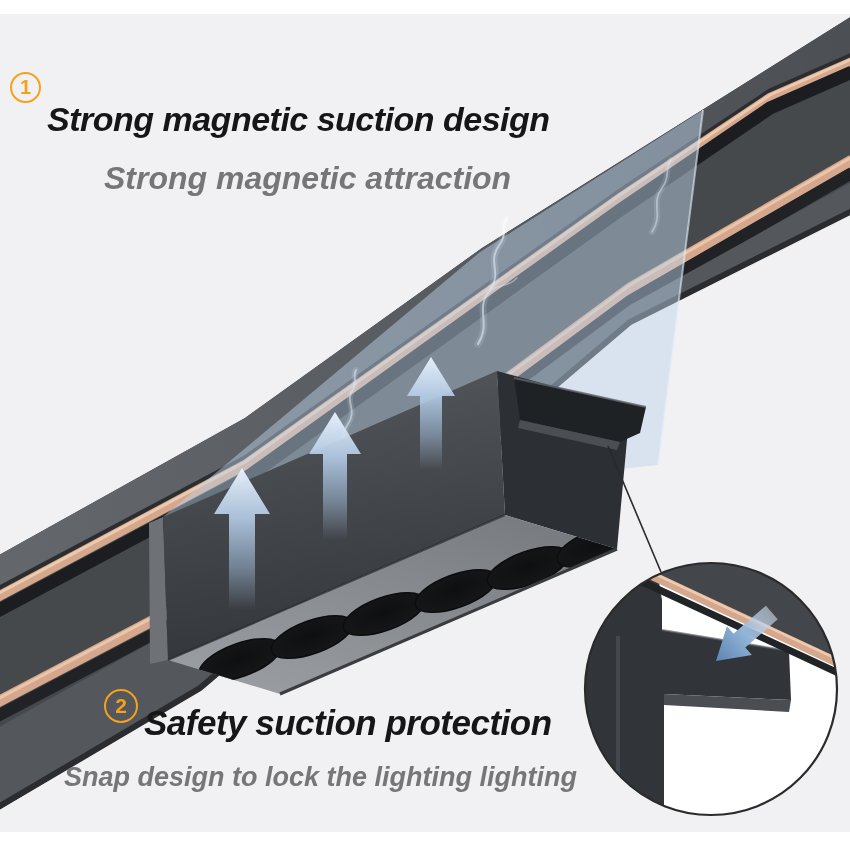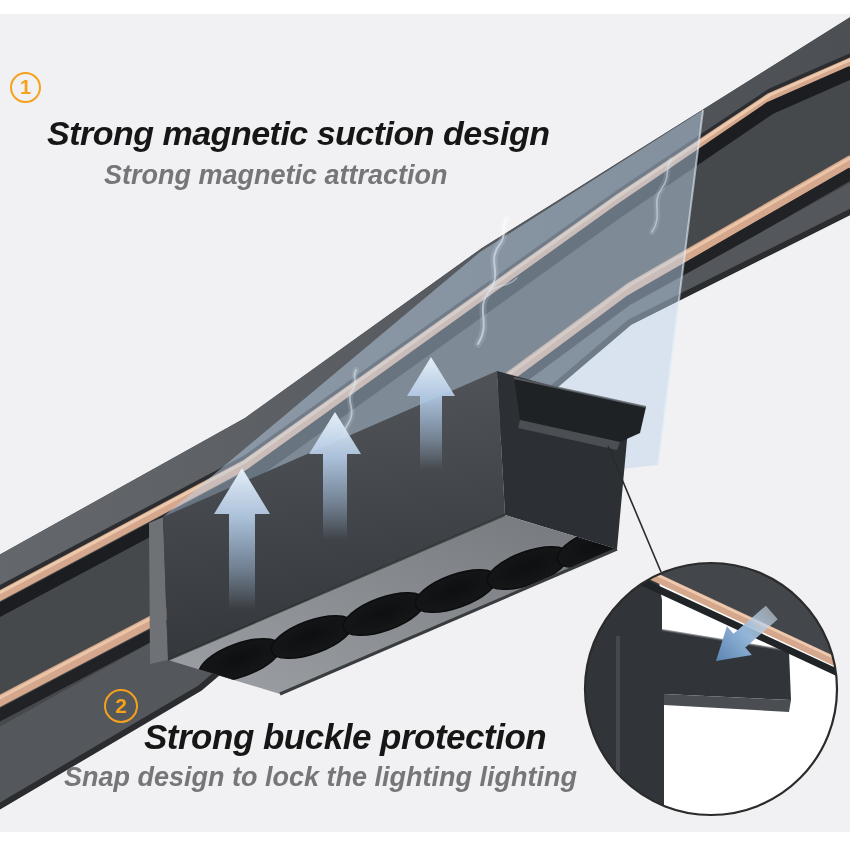--- a/index.html
+++ b/index.html
@@ -11,24 +11,24 @@
   .scene{position:absolute;left:0;top:0;}
   .annot{position:absolute;font-style:italic;white-space:nowrap;}
   .num-badge{
     position:absolute;box-sizing:border-box;
     border:2.5px solid #F5A11B;border-radius:50%;
     color:#F5A11B;font-weight:700;font-style:normal;
     display:flex;align-items:center;justify-content:center;
   }
   .badge1{left:10px;top:72px;width:31px;height:31px;font-size:20px;}
   .badge2{left:104px;top:689px;width:34px;height:34px;font-size:21px;}
-  .title{color:#161616;font-weight:700;letter-spacing:-0.5px;margin-top:14px;}
+  .title{color:#161616;font-weight:700;letter-spacing:-0.5px;}
   .subtitle{color:#76767a;font-weight:600;}
   .title1{left:47px;top:100px;font-size:34px;}
-  .sub1{left:104px;top:160px;font-size:27px;}
+  .sub1{left:104px;top:160px;font-size:32px;}
   .title2{left:144px;top:703px;font-size:35px;}
   .sub2{left:64px;top:762px;font-size:27px;}
 </style>
 </head>
 <body>
 
 <div class="stage">
 
   <svg class="scene" width="850" height="850" viewBox="0 0 850 850">
     <defs>
@@ -159,16 +159,16 @@
 
   <div class="num-badge badge1">
     <span>1</span>
   </div>
   <div class="annot title title1">Strong magnetic suction design</div>
   <div class="annot subtitle sub1">Strong magnetic attraction</div>
 
   <div class="num-badge badge2">
     <span>2</span>
   </div>
-  <div class="annot title title2">Strong buckle protection</div>
+  <div class="annot title title2">Safety suction protection</div>
   <div class="annot subtitle sub2">Snap design to lock the lighting lighting</div>
 
 </div>
 
 </body></html>

